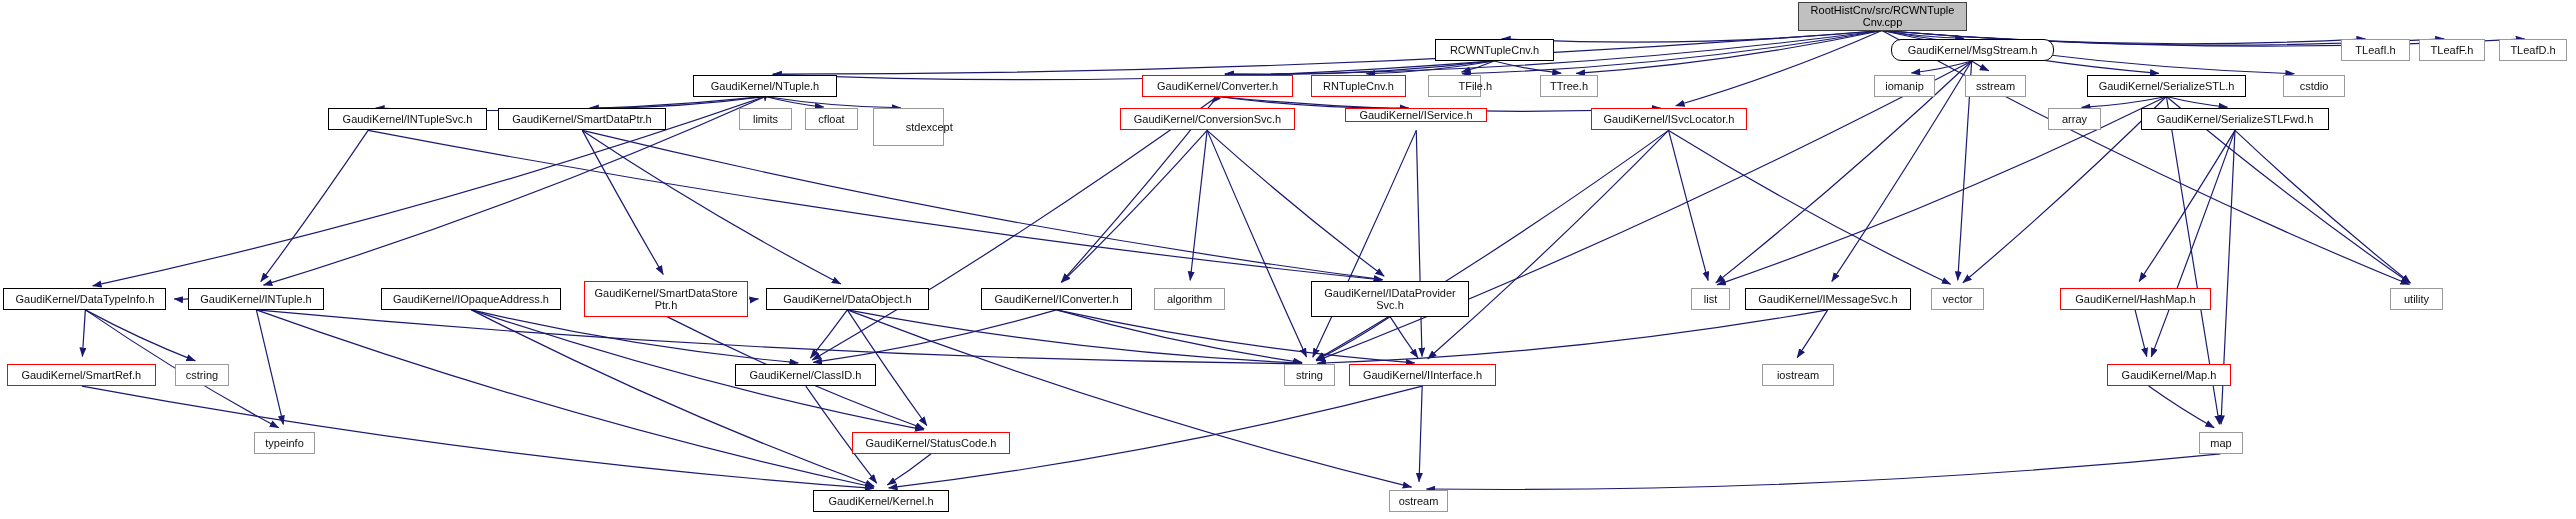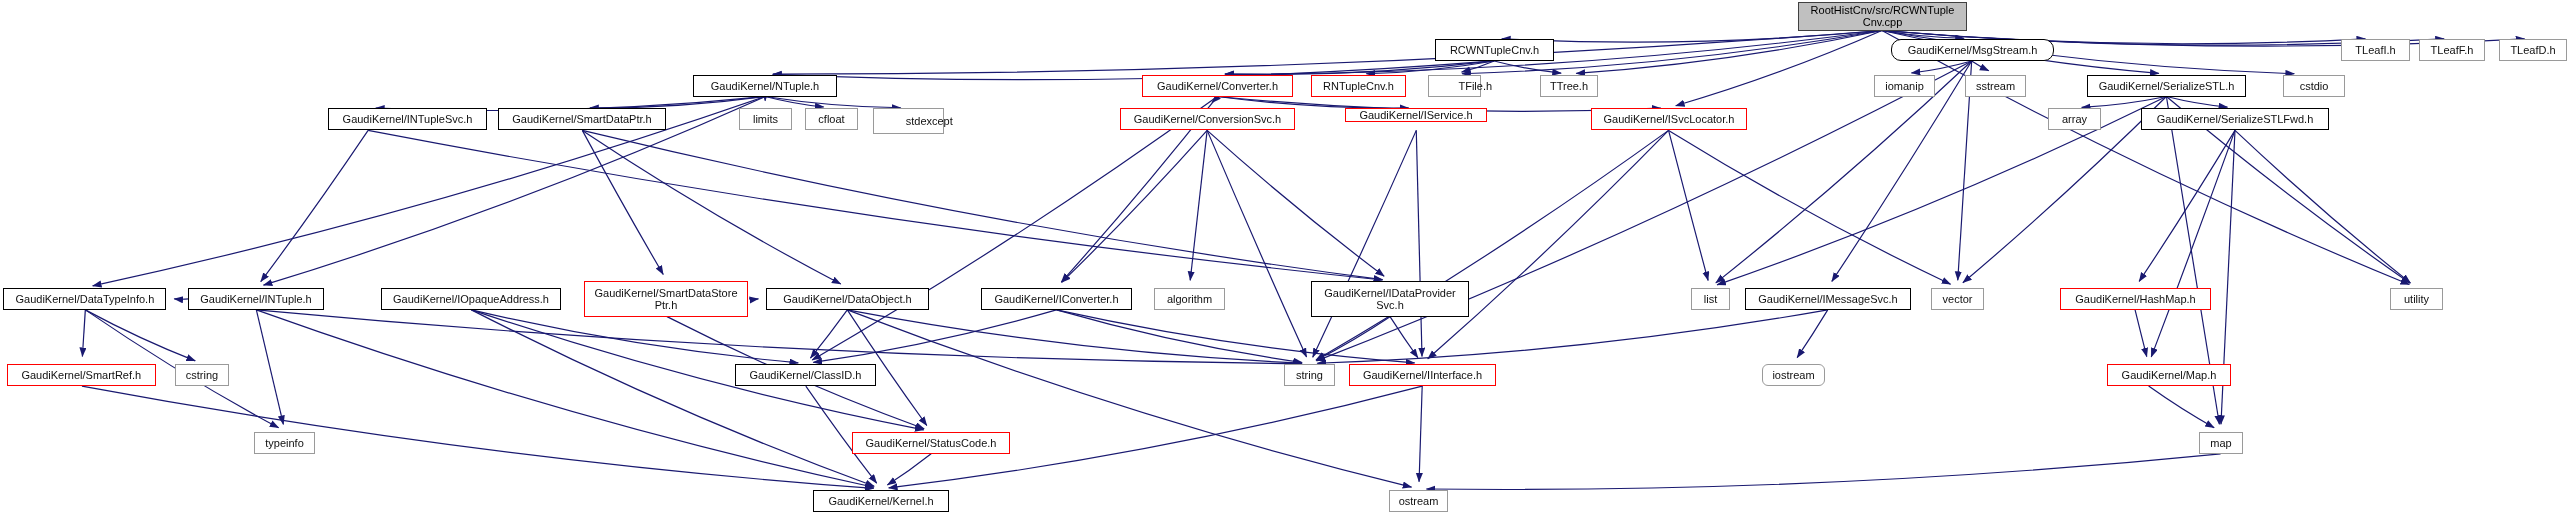--- a/index.html
+++ b/index.html
@@ -173,21 +173,21 @@
       <div class="node kind-grey" style="left: 1428px; top: 75px; width: 53px; height: 22px; padding-left: 44px;">TFile.h</div>
       <div class="node kind-grey" style="left: 1540px; top: 75px; width: 58px; height: 22px;">TTree.h</div>
       <div class="node kind-grey" style="left: 1874px; top: 75px; width: 61px; height: 22px;">iomanip</div>
       <div class="node kind-grey" style="left: 1965px; top: 75px; width: 61px; height: 22px;">sstream</div>
       <div class="node kind-black" style="left: 2087px; top: 75px; width: 159px; height: 22px;">GaudiKernel/SerializeSTL.h</div>
       <div class="node kind-grey" style="left: 2275px; top: 75px; width: 62px; height: 22px; margin-left: 8px;">cstdio</div>
       <div class="node kind-black" style="left: 288px; top: 108px; width: 159px; height: 22px; margin-left: 40px;">GaudiKernel/INTupleSvc.h</div>
       <div class="node kind-black" style="left: 498px; top: 108px; width: 168px; height: 22px;">GaudiKernel/SmartDataPtr.h</div>
       <div class="node kind-grey" style="left: 739px; top: 108px; width: 53px; height: 22px;">limits</div>
       <div class="node kind-grey" style="left: 805px; top: 108px; width: 53px; height: 22px;">cfloat</div>
-      <div class="node kind-grey" style="left: 873px; top: 108px; width: 71px; height: 26px; padding-left: 44px;">stdexcept</div>
+      <div class="node kind-grey" style="left: 873px; top: 108px; width: 71px; height: 38px; padding-left: 44px;">stdexcept</div>
       <div class="node kind-red" style="left: 1120px; top: 108px; width: 175px; height: 22px;">GaudiKernel/ConversionSvc.h</div>
       <div class="node kind-red" style="left: 1345px; top: 108px; width: 142px; height: 14px;">GaudiKernel/IService.h</div>
       <div class="node kind-red" style="left: 1591px; top: 108px; width: 156px; height: 22px;">GaudiKernel/ISvcLocator.h</div>
       <div class="node kind-grey" style="left: 2048px; top: 108px; width: 53px; height: 22px;">array</div>
       <div class="node kind-black" style="left: 2141px; top: 108px; width: 188px; height: 22px;">GaudiKernel/SerializeSTLFwd.h</div>
       <div class="node kind-black" style="left: 3.4px; top: 288px; width: 163px; height: 22px;">GaudiKernel/DataTypeInfo.h</div>
       <div class="node kind-black" style="left: 188px; top: 288px; width: 136px; height: 22px;">GaudiKernel/INTuple.h</div>
       <div class="node kind-black" style="left: 381px; top: 288px; width: 180px; height: 22px;">GaudiKernel/IOpaqueAddress.h</div>
       <div class="node kind-red" style="left: 584px; top: 281px; width: 164px; height: 36px;">GaudiKernel/SmartDataStore
 Ptr.h</div>
@@ -199,21 +199,21 @@
       <div class="node kind-grey" style="left: 1691px; top: 288px; width: 39px; height: 22px;">list</div>
       <div class="node kind-black" style="left: 1745px; top: 288px; width: 166px; height: 22px;">GaudiKernel/IMessageSvc.h</div>
       <div class="node kind-grey" style="left: 1931px; top: 288px; width: 53px; height: 22px;">vector</div>
       <div class="node kind-red" style="left: 2060px; top: 288px; width: 151px; height: 22px;">GaudiKernel/HashMap.h</div>
       <div class="node kind-grey" style="left: 2390px; top: 288px; width: 53px; height: 22px;">utility</div>
       <div class="node kind-red" style="left: 6.8px; top: 364px; width: 149px; height: 22px;">GaudiKernel/SmartRef.h</div>
       <div class="node kind-grey" style="left: 175px; top: 364px; width: 54px; height: 22px;">cstring</div>
       <div class="node kind-black" style="left: 735px; top: 364px; width: 141px; height: 22px;">GaudiKernel/ClassID.h</div>
       <div class="node kind-grey" style="left: 1284px; top: 364px; width: 51px; height: 22px;">string</div>
       <div class="node kind-red" style="left: 1349px; top: 364px; width: 147px; height: 22px;">GaudiKernel/IInterface.h</div>
-      <div class="node kind-grey" style="left: 1762px; top: 364px; width: 63px; height: 22px; border-radius: 6px;">iostream</div>
+      <div class="node kind-grey" style="left: 1762px; top: 364px; width: 72px; height: 22px;">iostream</div>
       <div class="node kind-red" style="left: 2087px; top: 364px; width: 124px; height: 22px; margin-left: 20px;">GaudiKernel/Map.h</div>
       <div class="node kind-grey" style="left: 254px; top: 432px; width: 61px; height: 22px;">typeinfo</div>
       <div class="node kind-red" style="left: 852px; top: 432px; width: 158px; height: 22px;">GaudiKernel/StatusCode.h</div>
       <div class="node kind-grey" style="left: 2199px; top: 432px; width: 44px; height: 22px;">map</div>
       <div class="node kind-black" style="left: 813px; top: 490px; width: 136px; height: 22px;">GaudiKernel/Kernel.h</div>
       <div class="node kind-grey" style="left: 1389px; top: 490px; width: 59px; height: 22px;">ostream</div>
     </div>
 </div>
 
 

